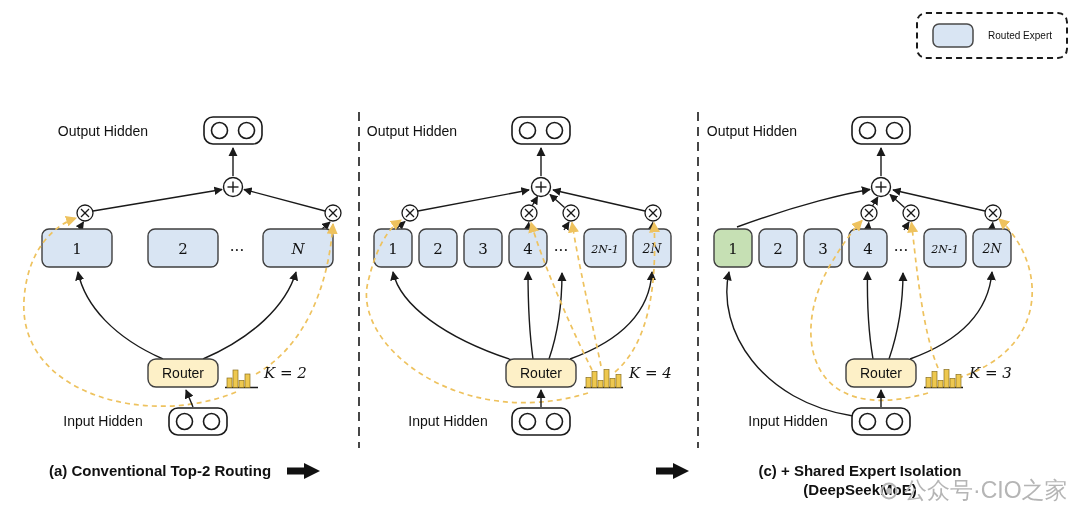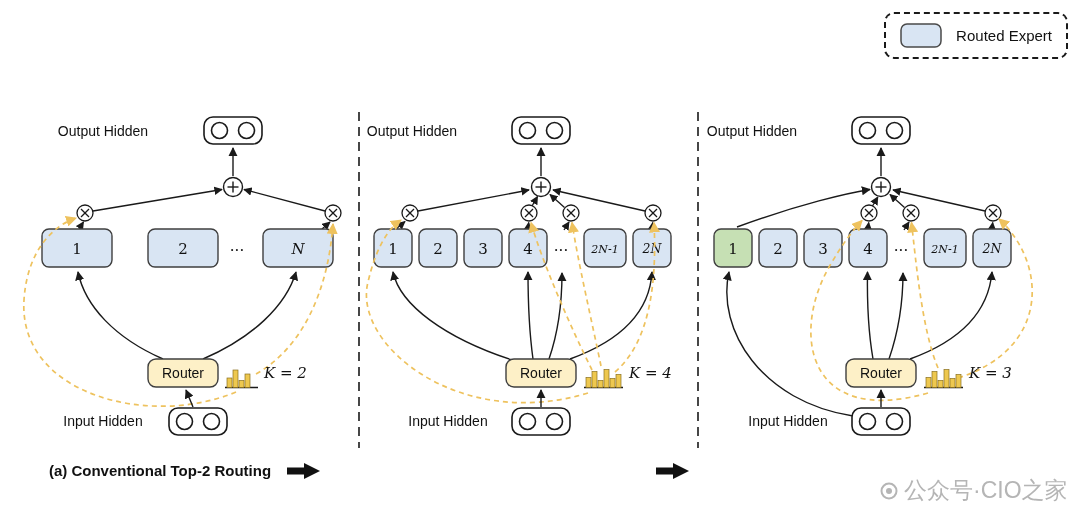--- a/index.html
+++ b/index.html
@@ -16,21 +16,21 @@
   .shared{fill:#c6e0b4;}
   .router-box{fill:#fdf0c7;stroke:#3f3f3f;stroke-width:1.4;}
   .bar{fill:#eec84f;stroke:#8a701f;stroke-width:0.7;}
   .blk{stroke:#1a1a1a;stroke-width:1.4;fill:none;}
   .thin{stroke:#1a1a1a;stroke-width:1.3;fill:none;}
   .dashY{stroke:#eec25e;stroke-width:1.7;fill:none;stroke-dasharray:5 4;}
   .sep{stroke:#1a1a1a;stroke-width:1.6;stroke-dasharray:9 6;}
   .legend{position:absolute;right:12px;top:12px;border:2px dashed #1a1a1a;border-radius:10px;
           padding:9px 14px;display:flex;flex-direction:column;gap:7px;background:#fff;}
   .legend-row{display:flex;align-items:center;gap:14px;}
-  .legend-row span{font-size:15px;}
+  .legend-row span{font-size:10px;}
   .caption{position:absolute;font-weight:bold;font-size:15px;text-align:center;white-space:nowrap;line-height:19px;}
   .arrow-big{position:absolute;}
   .watermark{position:absolute;left:880px;top:475px;color:#b5b5b5;font-size:23px;
              display:flex;align-items:center;gap:6px;white-space:nowrap;}
 </style>
 </head>
 <body>
 
 <div class="canvas">
 
@@ -242,20 +242,24 @@
 
 <div class="caption" style="left:0;width:320px;top:461px;">(a) Conventional Top-2 Routing</div>
 <svg class="arrow-big" style="left:287px;top:463px;" width="34" height="16">
   <rect x="0" y="4.5" width="17" height="7" fill="#111"></rect>
   <polygon points="17,0 33,8 17,16" fill="#111"></polygon>
 </svg>
 <svg class="arrow-big" style="left:656px;top:463px;" width="34" height="16">
   <rect x="0" y="4.5" width="17" height="7" fill="#111"></rect>
   <polygon points="17,0 33,8 17,16" fill="#111"></polygon>
 </svg>
+<div class="caption" style="left:700px;width:320px;top:461px;">
+  <div>(c) + Shared Expert Isolation</div>
+  <div>(DeepSeekMoE)</div>
+</div>
 
 <div class="watermark">
   <svg width="18" height="18">
     <circle cx="9" cy="9" r="7.5" fill="none" stroke="#b5b5b5" stroke-width="2"></circle>
     <circle cx="9" cy="9" r="3" fill="#b5b5b5"></circle>
   </svg>
   <span>公众号·CIO之家</span>
 </div>
 
 </div>

